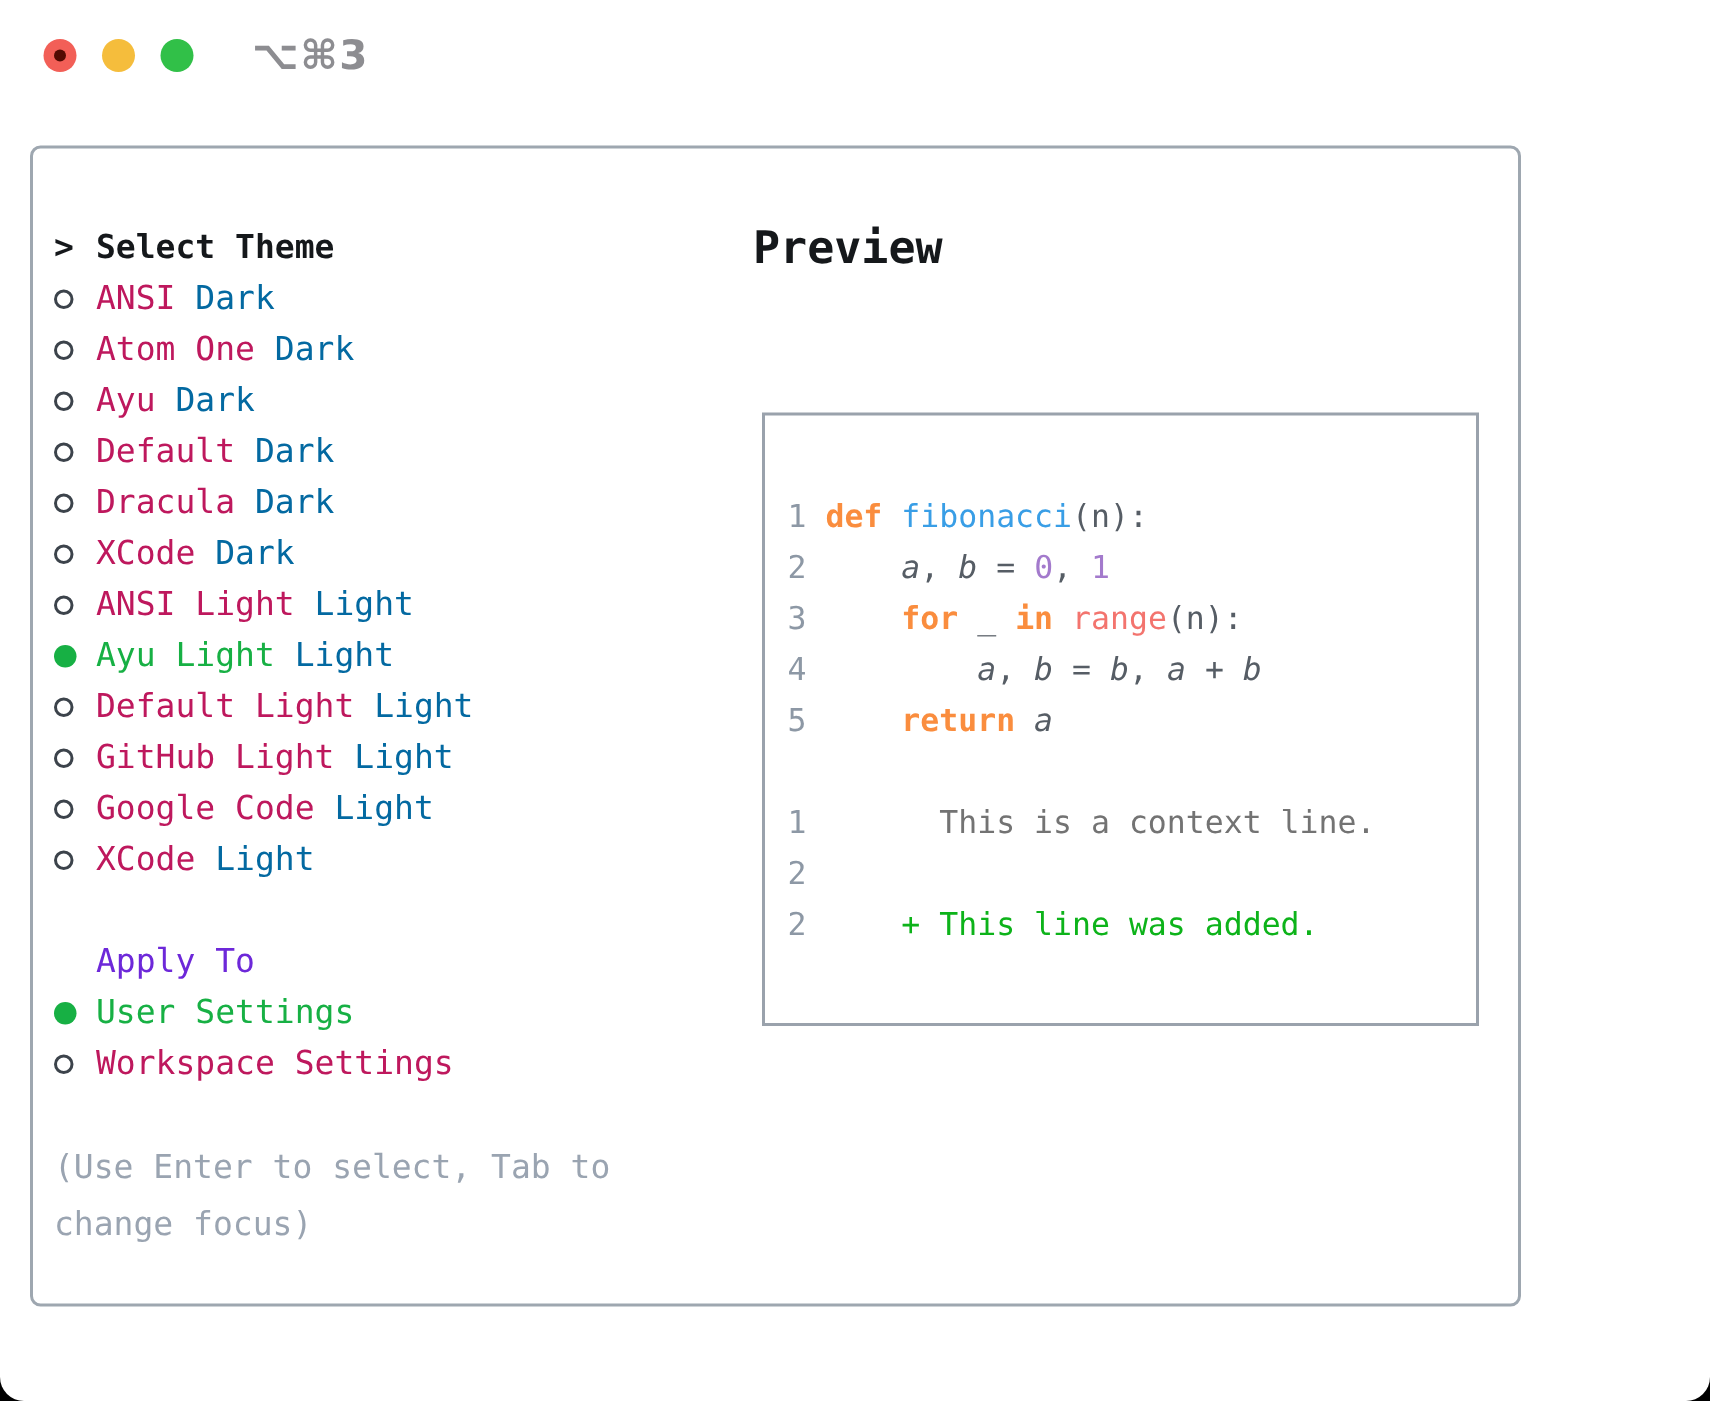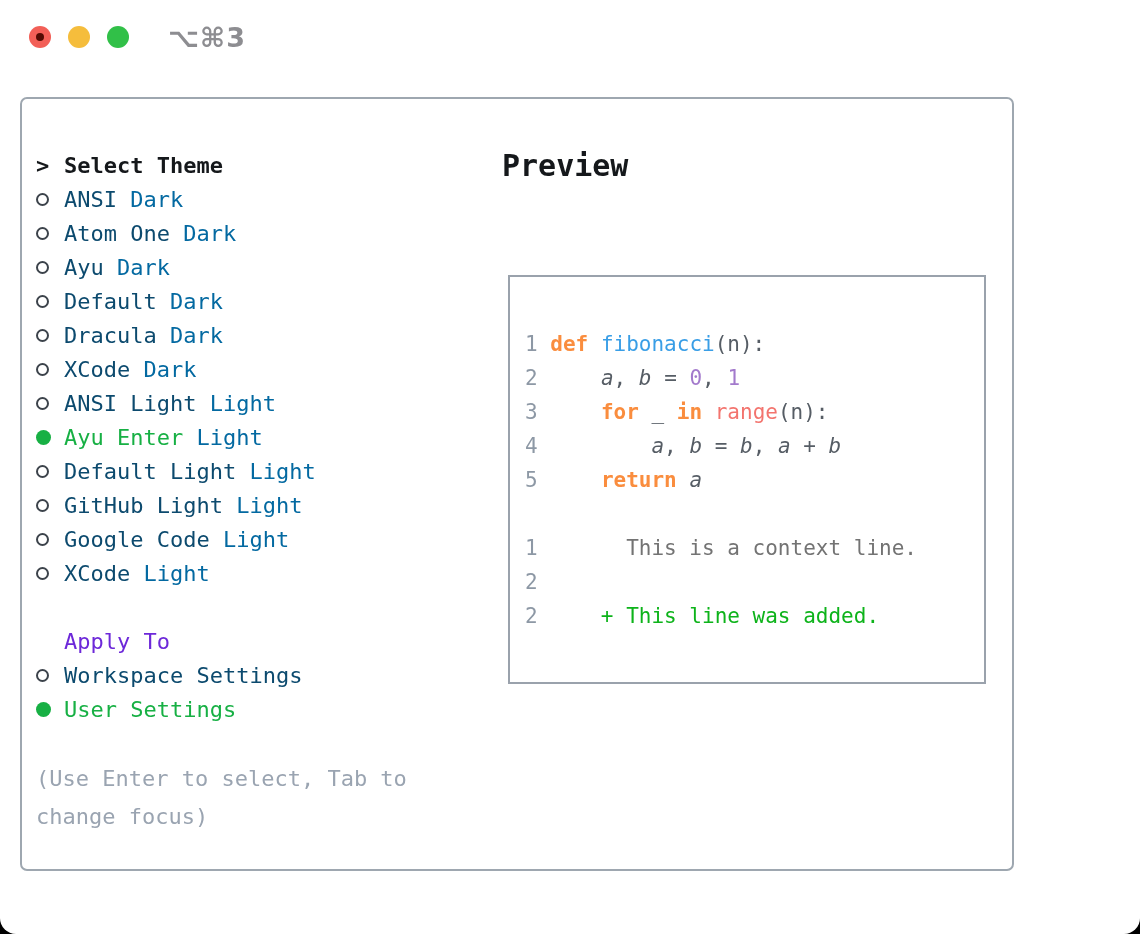--- a/index.html
+++ b/index.html
@@ -30,21 +30,21 @@
            border:2px solid #9ea7b0; border-radius:7px; background:#fff; }
 
   
   .left-col { position:absolute; left:14px; top:49px; width:452px; }
   .row { height:34px; display:flex; align-items:center; font-size:22px; white-space:pre; }
   .bullet-cell { width:28px; display:flex; align-items:center; }
   .prompt { width:28px; font-weight:bold; color:#15181b; font-size:22px; }
   .hdr { font-weight:bold; color:#15181b; }
   .ring { width:13px; height:13px; border:2px solid #3c434b; border-radius:50%; }
   .dot  { width:15px; height:15px; border-radius:50%; background:#17b044; }
-  .item-name { color:#0c4a6e; }
+  .item-name { color:#be185d; }
   .item-name.sel { color:#17b044; }
   .item-variant { color:#0369a1; }
   .blank-row { height:34px; }
   .apply-header { padding-left:28px; color:#6d28d9; }
   .hint { width:396px; font-size:22px; line-height:38px; color:#9aa4b1; white-space:normal; }
 
   
   .preview-header { position:absolute; left:480px; top:49px; height:34px; display:flex; align-items:center;
                     font-size:30px; font-weight:bold; color:#15181b; }
   .preview-box { position:absolute; left:486px; top:176px; width:478px; height:409px;
@@ -84,36 +84,36 @@
       </div>
 
       <div id="theme-list">
           <div class="row"><span class="bullet-cell"><span class="ring"></span></span><span class="item-name">ANSI</span><span class="item-variant"> Dark</span></div>
           <div class="row"><span class="bullet-cell"><span class="ring"></span></span><span class="item-name">Atom One</span><span class="item-variant"> Dark</span></div>
           <div class="row"><span class="bullet-cell"><span class="ring"></span></span><span class="item-name">Ayu</span><span class="item-variant"> Dark</span></div>
           <div class="row"><span class="bullet-cell"><span class="ring"></span></span><span class="item-name">Default</span><span class="item-variant"> Dark</span></div>
           <div class="row"><span class="bullet-cell"><span class="ring"></span></span><span class="item-name">Dracula</span><span class="item-variant"> Dark</span></div>
           <div class="row"><span class="bullet-cell"><span class="ring"></span></span><span class="item-name">XCode</span><span class="item-variant"> Dark</span></div>
           <div class="row"><span class="bullet-cell"><span class="ring"></span></span><span class="item-name">ANSI Light</span><span class="item-variant"> Light</span></div>
-          <div class="row"><span class="bullet-cell"><span class="dot"></span></span><span class="item-name sel">Ayu Enter</span><span class="item-variant"> Light</span></div>
+          <div class="row"><span class="bullet-cell"><span class="dot"></span></span><span class="item-name sel">Ayu Light</span><span class="item-variant"> Light</span></div>
           <div class="row"><span class="bullet-cell"><span class="ring"></span></span><span class="item-name">Default Light</span><span class="item-variant"> Light</span></div>
           <div class="row"><span class="bullet-cell"><span class="ring"></span></span><span class="item-name">GitHub Light</span><span class="item-variant"> Light</span></div>
           <div class="row"><span class="bullet-cell"><span class="ring"></span></span><span class="item-name">Google Code</span><span class="item-variant"> Light</span></div>
           <div class="row"><span class="bullet-cell"><span class="ring"></span></span><span class="item-name">XCode</span><span class="item-variant"> Light</span></div>
         </div>
 
       <div class="blank-row"></div>
 
       <div class="row apply-header">
         <span>Apply To</span>
       </div>
 
       <div id="apply-list">
+          <div class="row"><span class="bullet-cell"><span class="dot"></span></span><span class="item-name sel">User Settings</span></div>
           <div class="row"><span class="bullet-cell"><span class="ring"></span></span><span class="item-name">Workspace Settings</span></div>
-          <div class="row"><span class="bullet-cell"><span class="dot"></span></span><span class="item-name sel">User Settings</span></div>
         </div>
 
       <div class="blank-row"></div>
 
       <div class="hint">(Use Enter to select, Tab to change focus)</div>
     </div>
 
     <div class="preview-header">Preview</div>
 
     <div class="preview-box">

